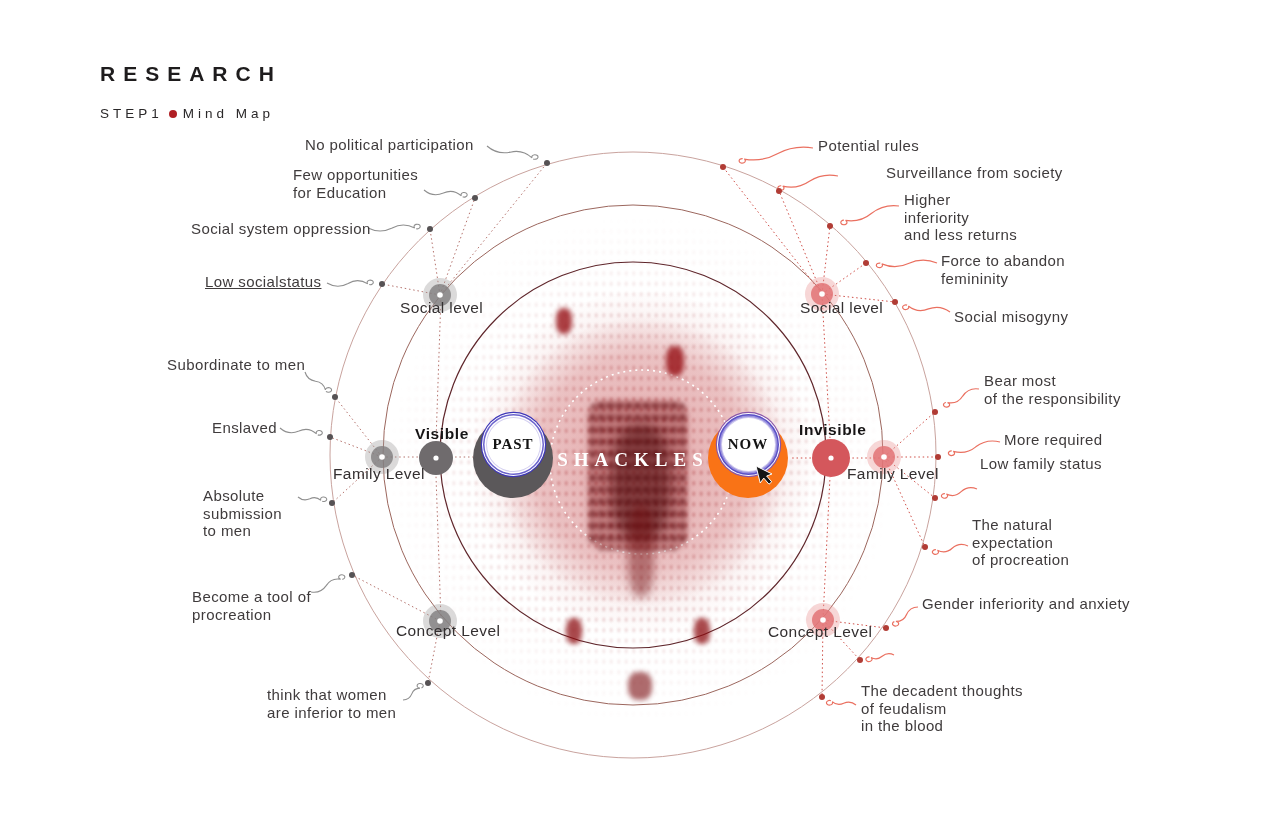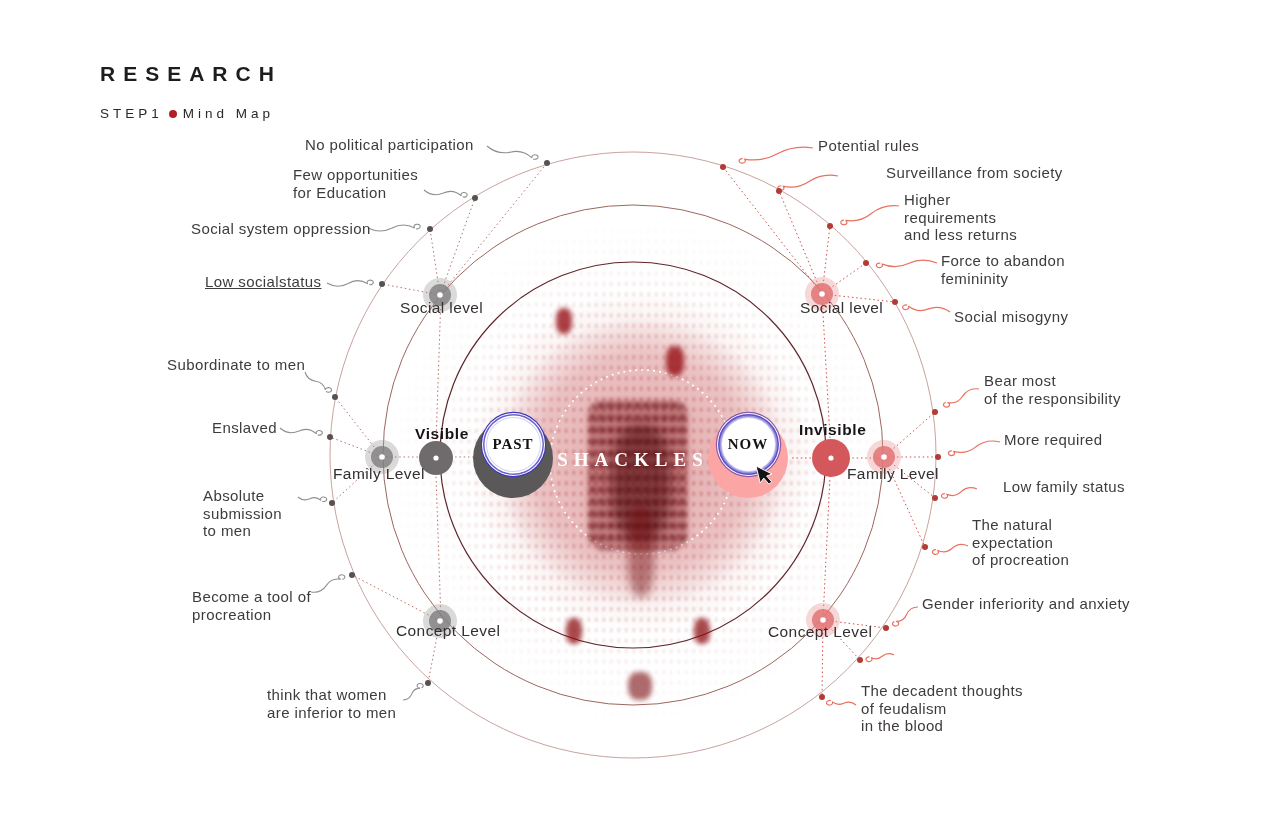--- a/index.html
+++ b/index.html
@@ -31,21 +31,21 @@
   .fist-core{left:612px;top:425px;width:58px;height:115px;background:rgba(70,3,6,0.5);filter:blur(6px);}
   .arm{left:628px;top:505px;width:26px;height:92px;background:rgba(110,10,14,0.45);filter:blur(4px);}
   .spot{filter:blur(2.5px);}
   
   #decor{position:absolute;left:0;top:0;z-index:2;}
   #cursor{position:absolute;left:0;top:0;z-index:6;pointer-events:none;}
   
   .disc{position:absolute;z-index:3;width:80px;height:80px;border-radius:50%;
         display:flex;align-items:flex-start;justify-content:center;}
   .disc-past{left:473px;top:418px;background:#5b585a;}
-  .disc-now{left:708px;top:418px;background:#fca5a5;}
+  .disc-now{left:708px;top:418px;background:#f97316;}
   .disc-inner{width:53px;height:53px;border-radius:50%;background:#ffffff;
         display:flex;align-items:center;justify-content:center;
         font-family:"Liberation Serif", serif;font-weight:bold;font-size:15px;color:#141414;letter-spacing:1px;}
   .disc-past .disc-inner{box-shadow:0 0 0 1px #d5d1f0, 0 0 0 2.5px #fff, 0 0 0 4px #6a62cc, 0 0 0 5px #fff, 0 0 0 6.2px #3e36b8;}
   .disc-now  .disc-inner{box-shadow:0 0 0 1px #cfc9ee, 0 0 0 2.5px #9a92de, 0 0 0 4px #5b50c6, 0 0 0 5px #fff, 0 0 0 6.2px #8a56a8;}
   
   .lbl{position:absolute;z-index:5;font-size:15px;line-height:17.5px;letter-spacing:0.4px;
        white-space:pre-line;color:#3f3b3c;}
   .cat{font-size:15.5px;color:#332f30;}
   .side{font-weight:bold;color:#161415;font-size:15.5px;letter-spacing:0.6px;}
@@ -205,29 +205,29 @@
   <div class="lbl" style="left:267px;top:686px;">think that women
 are inferior to men</div>
 
   <div class="lbl cat" style="left:800px;top:299px;">Social level</div>
   <div class="lbl cat" style="left:847px;top:465px;">Family Level</div>
   <div class="lbl cat" style="left:768px;top:623px;">Concept Level</div>
 
   <div class="lbl" style="left:818px;top:137px;">Potential rules</div>
   <div class="lbl" style="left:842px;top:164px;margin-left:44px;">Surveillance from society</div>
   <div class="lbl" style="left:904px;top:191px;">Higher
-requirements
+inferiority
 and less returns</div>
   <div class="lbl" style="left:941px;top:252px;">Force to abandon
 femininity</div>
   <div class="lbl" style="left:954px;top:308px;">Social misogyny</div>
   <div class="lbl" style="left:984px;top:372px;">Bear most
 of the responsibility</div>
   <div class="lbl" style="left:1004px;top:431px;">More required</div>
-  <div class="lbl" style="left:980px;top:478px;margin-left:23px;">Low family status</div>
+  <div class="lbl" style="left:980px;top:455px;">Low family status</div>
   <div class="lbl" style="left:972px;top:516px;">The natural
 expectation
 of procreation</div>
   <div class="lbl" style="left:922px;top:595px;">Gender inferiority and anxiety</div>
   <div class="lbl" style="left:861px;top:682px;">The decadent thoughts
 of feudalism
 in the blood</div>
 
   <svg id="cursor" width="1280" height="837">
     <g transform="translate(756,466) rotate(-14)">

